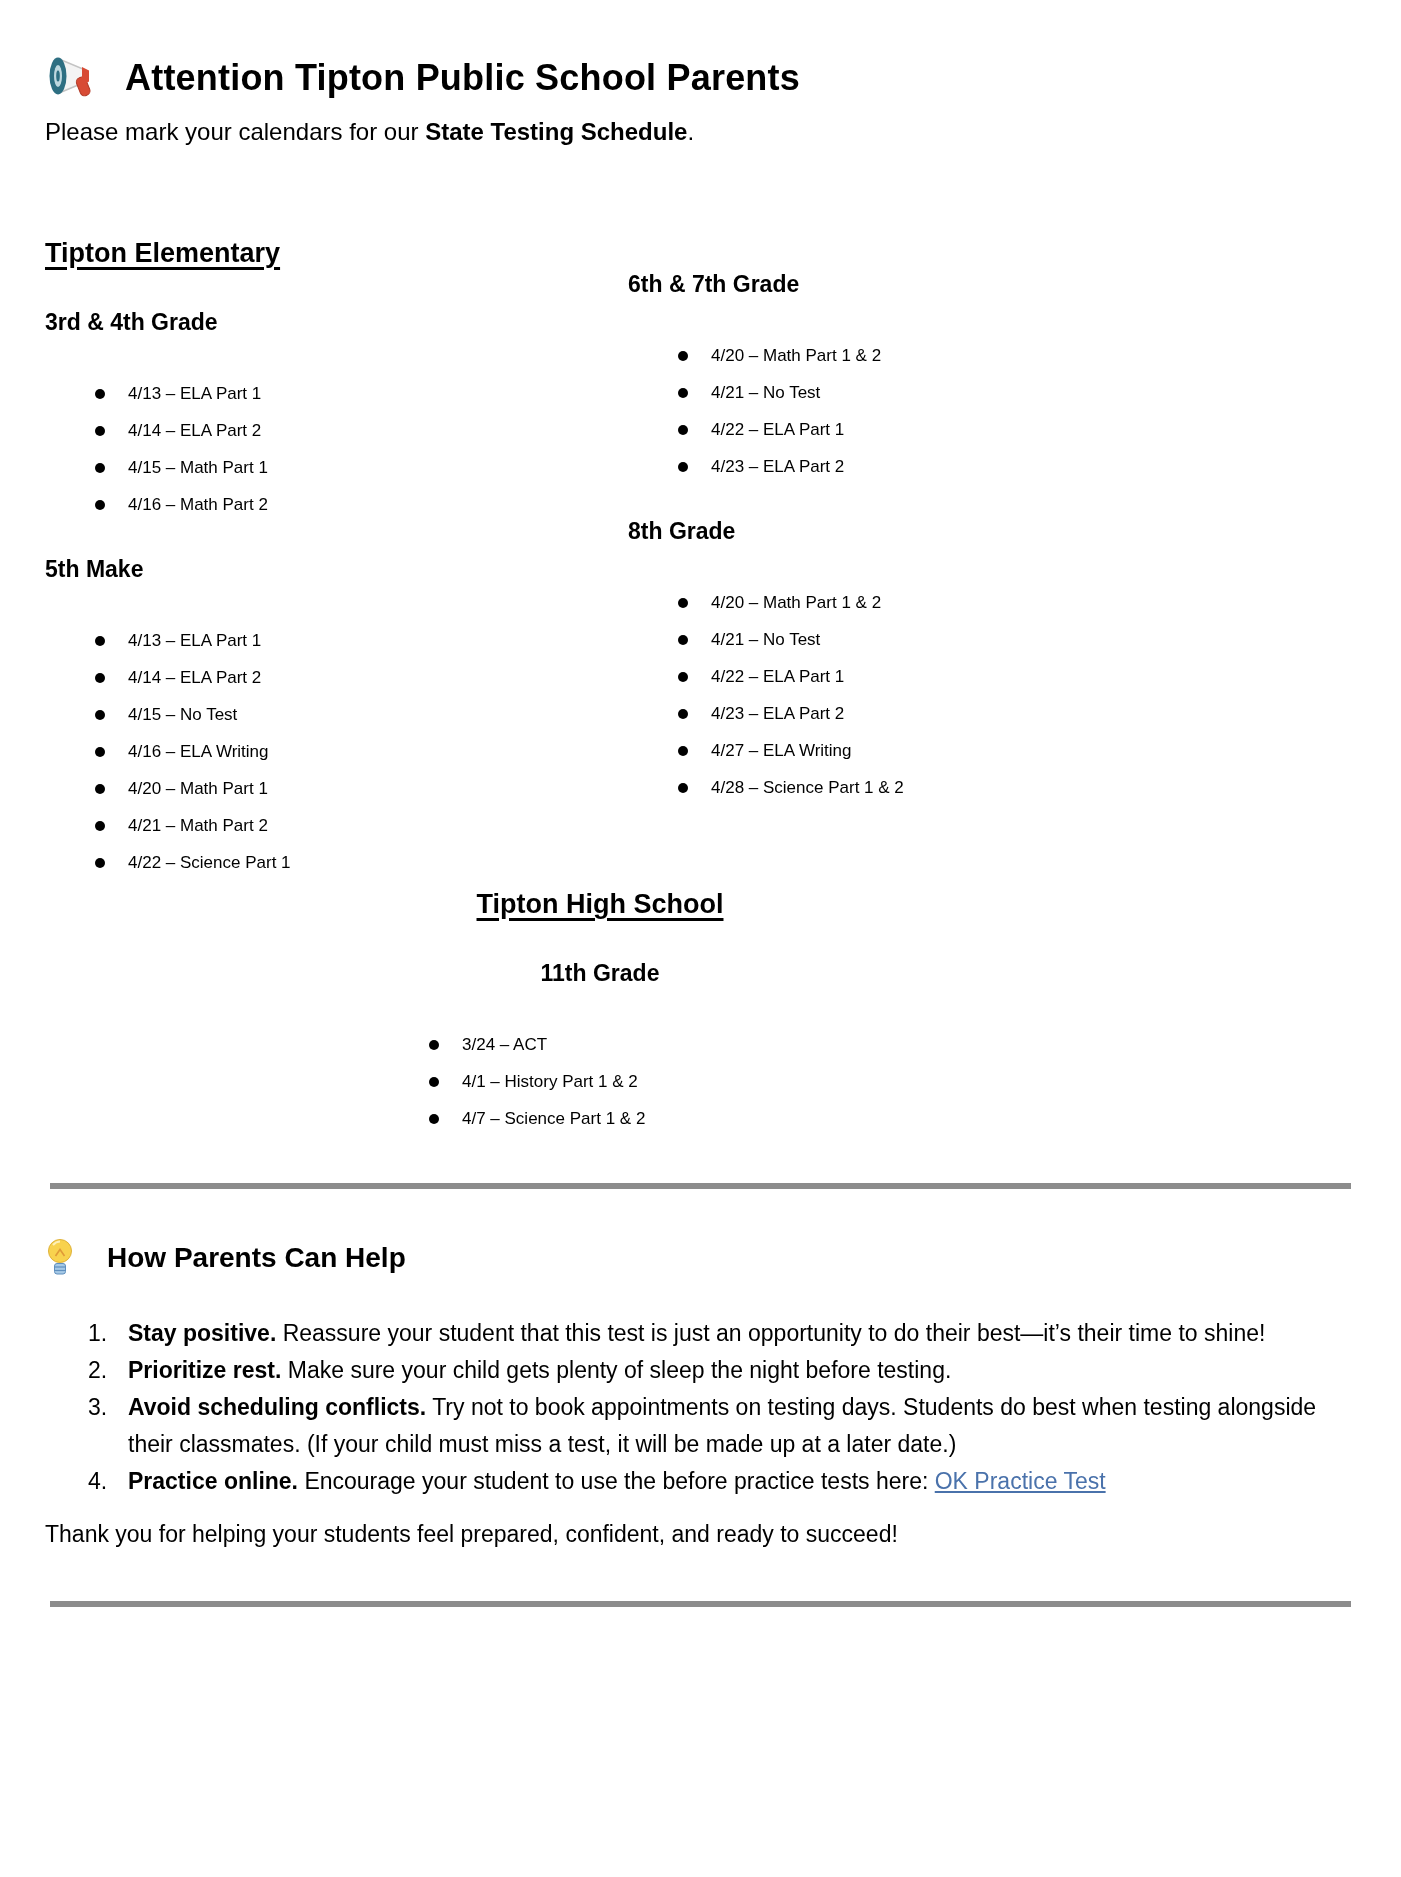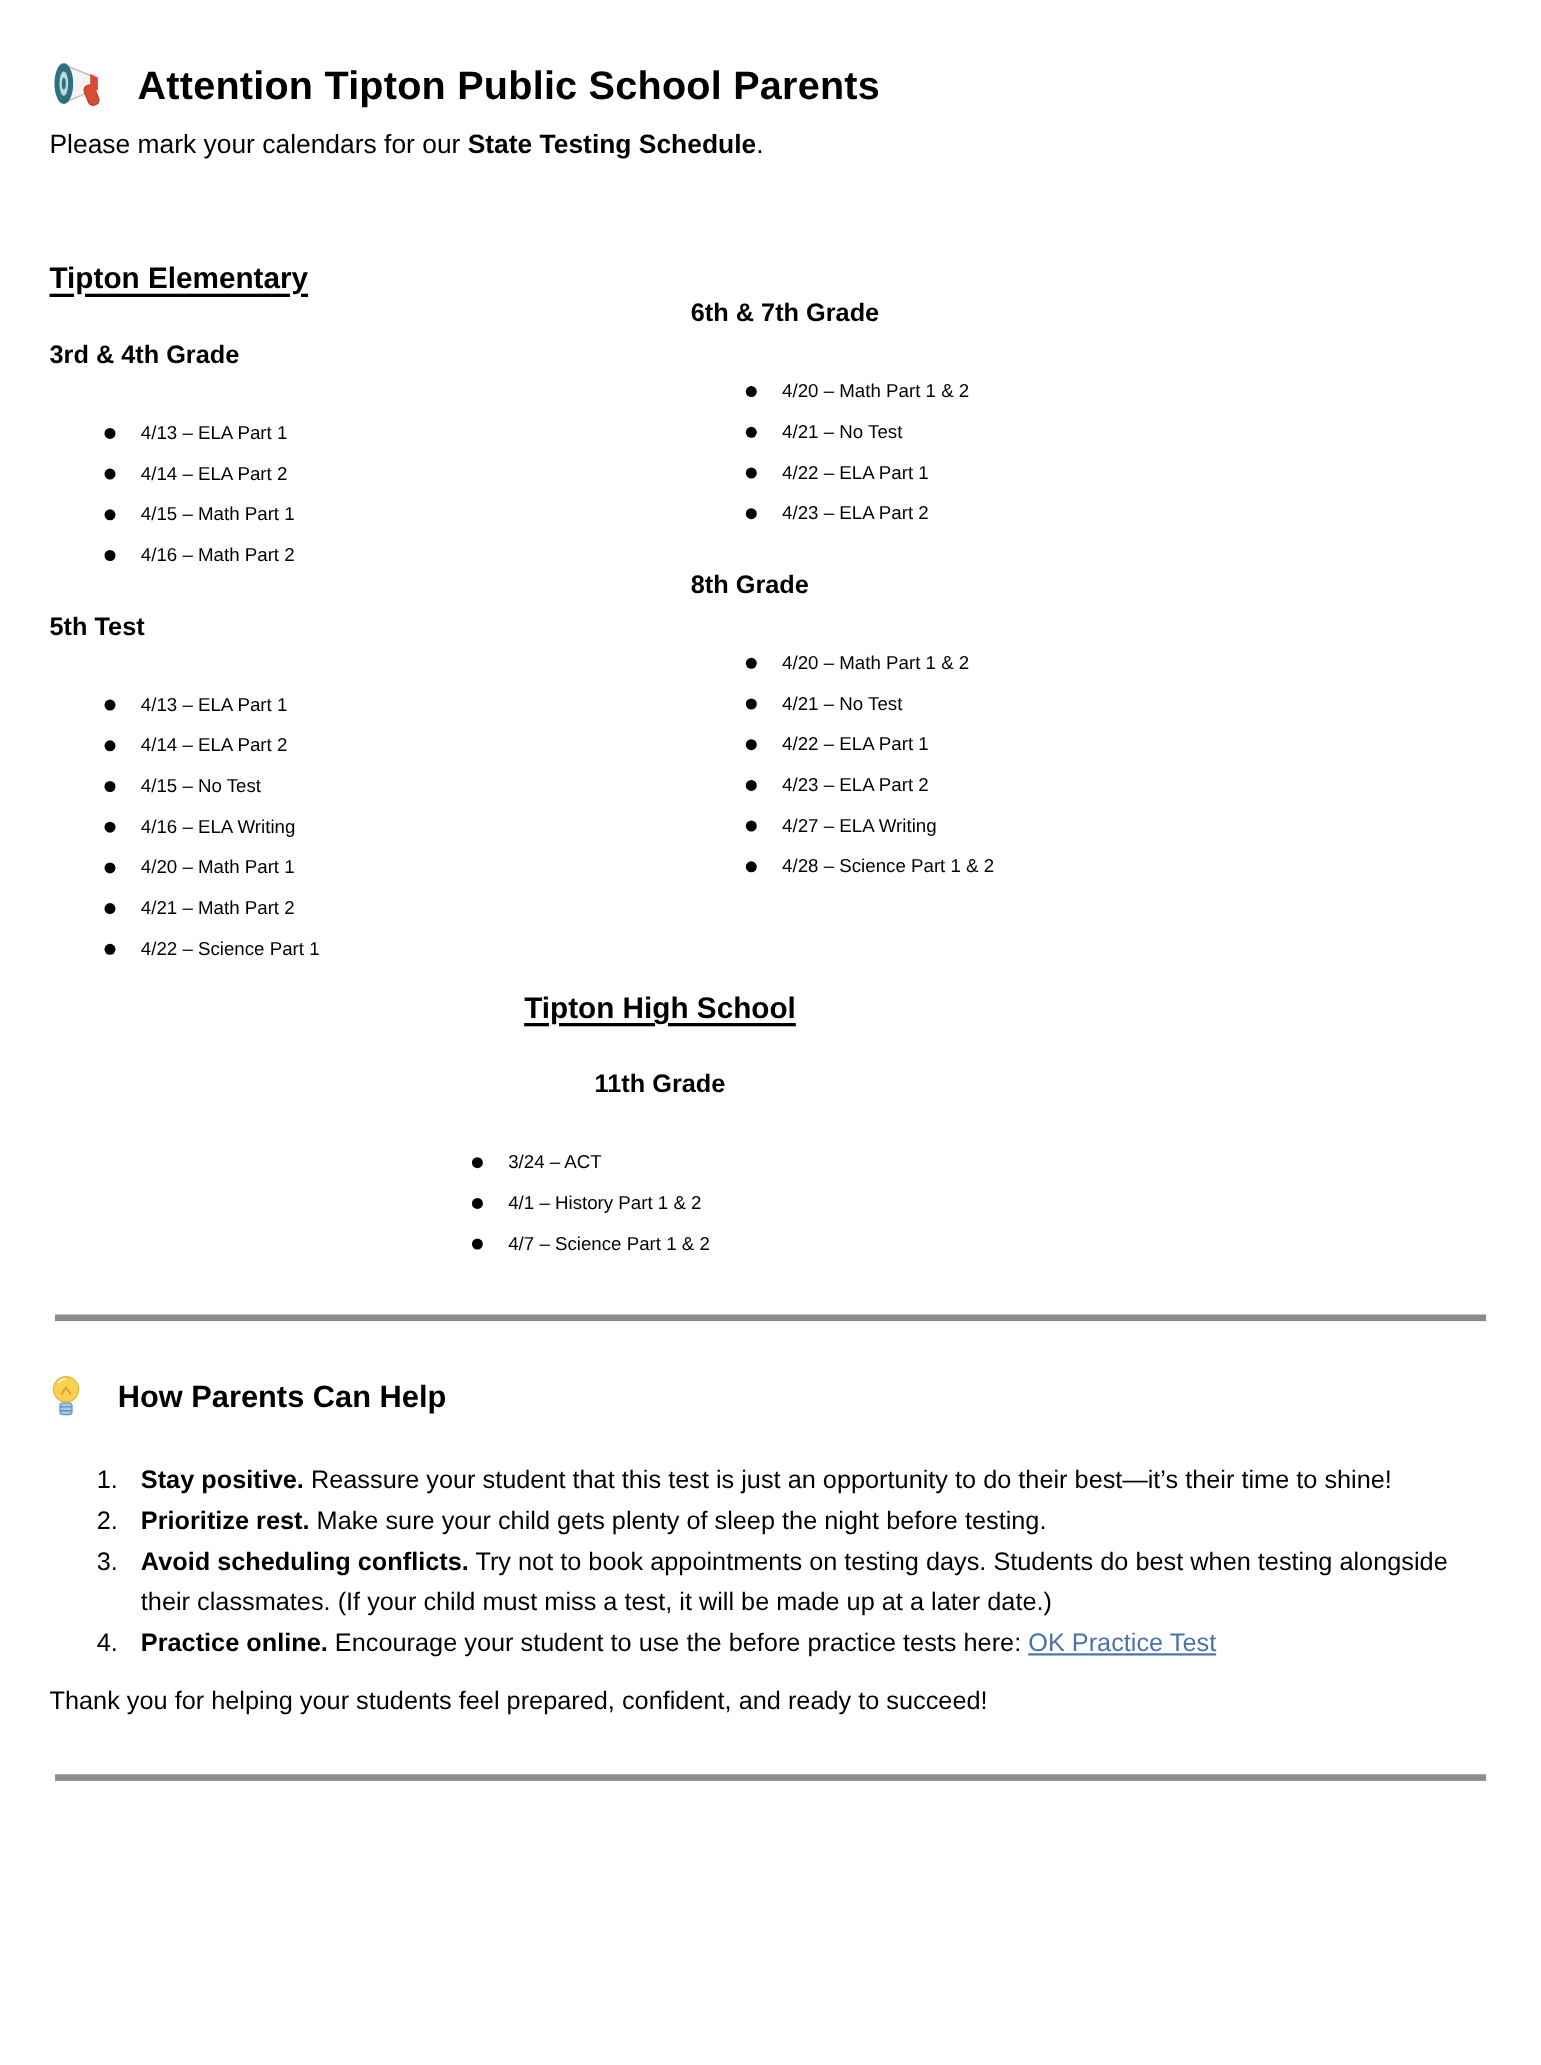--- a/index.html
+++ b/index.html
@@ -30,21 +30,21 @@
   .grade { margin: 28px 0 0; font-size: 23px; font-weight: bold; line-height: 37px; }
   .school h2 + .grade { margin-top: 35px; }
   .dates { list-style: none; margin: 34px 0 0; padding: 0 0 0 83px; }
   .dates li { position: relative; font-size: 17px; line-height: 37px; }
   .dates li::before {
     content: ""; position: absolute; left: -33px; top: 14px;
     width: 10px; height: 10px; border-radius: 50%; background: #000;
   }
 
   
-  .high { margin-top: 20px; width: 600px; margin-left: 255px; }
+  .high { margin-top: 8px; width: 600px; margin-left: 255px; }
   .high .school-name, .high .grade { text-align: center; }
   .high .dates { padding-left: 162px; }
 
   
   .divider { border: none; height: 6px; background: #8c8c8c; margin: 46px 5px 0; }
   .divider.bottom { margin-top: 48px; }
 
   
   .help-heading-row { display: flex; align-items: center; gap: 32px; margin-top: 48px; height: 42px; }
   .icon-sm { width: 30px; height: 42px; flex: 0 0 auto; display: inline-flex; }
@@ -80,21 +80,21 @@
 
     <section class="school">
       <h2 class="school-name">Tipton Elementary</h2>
       <h3 class="grade">3rd &amp; 4th Grade</h3>
       <ul class="dates">
           <li>4/13 – ELA Part 1</li>
           <li>4/14 – ELA Part 2</li>
           <li>4/15 – Math Part 1</li>
           <li>4/16 – Math Part 2</li>
         </ul>
-      <h3 class="grade">5th Test</h3>
+      <h3 class="grade">5th Make</h3>
       <ul class="dates">
           <li>4/13 – ELA Part 1</li>
           <li>4/14 – ELA Part 2</li>
           <li>4/15 – No Test</li>
           <li>4/16 – ELA Writing</li>
           <li>4/20 – Math Part 1</li>
           <li>4/21 – Math Part 2</li>
           <li>4/22 – Science Part 1</li>
         </ul>
     </section>

